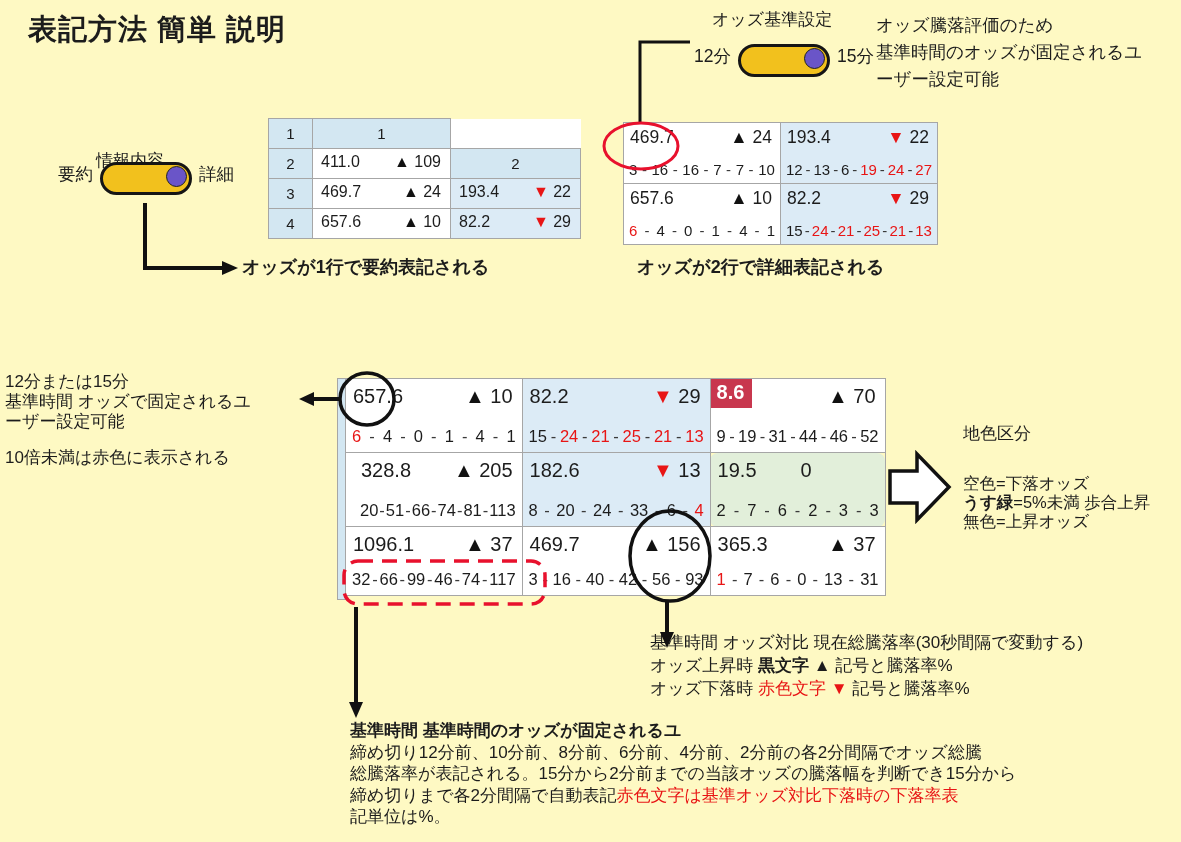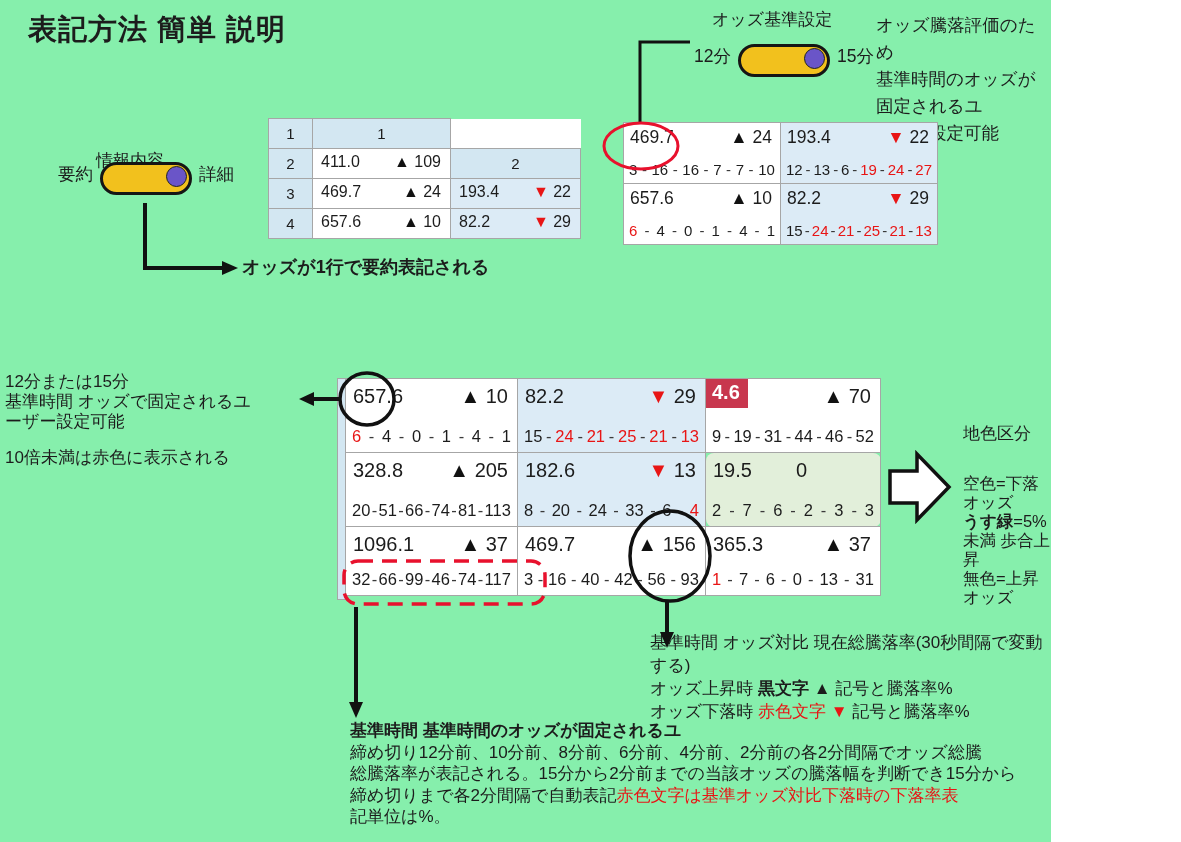--- a/index.html
+++ b/index.html
@@ -1,21 +1,21 @@
 <!DOCTYPE html>
 <html><head>
 <meta charset="utf-8">
 <style>
   :root{
     --yellow:#f2c11d; --purple:#6a55c8;
     --hdrblue:#d3e7f2; --cellblue:#dcebf6; --cellgreen:#e2efda;
     --hlred:#c8374e; --redtext:#e81515; --ink:#1c1c1c; --grid:#a6a6a6;
   }
   html,body{margin:0;padding:0;background:#fff;}
-  .canvas{position:relative;width:1051px;height:842px;background:#86efac;overflow:hidden;
+  .canvas{position:relative;width:1181px;height:842px;background:#fef9c3;overflow:hidden;
           font-family:"Liberation Sans","DejaVu Sans",sans-serif;color:var(--ink);}
   .abs{position:absolute;}
   .title{left:28px;top:10px;font-size:29px;font-weight:600;letter-spacing:1px;}
   .obs-label{left:712px;top:8px;font-size:17px;}
   .obs-desc{left:876px;top:12px;font-size:17.5px;line-height:27px;}
   .info-label{left:96px;top:126px;font-size:17px;margin-top:23px;}
   .toggle{position:absolute;display:flex;align-items:flex-start;gap:7px;font-size:17.5px;}
   .obs-toggle{left:694px;top:44px;}
   .info-toggle{left:58px;top:162px;}
   .pill{position:relative;width:86px;height:27px;background:var(--yellow);
@@ -85,20 +85,21 @@
   <div class="abs info-label">情報内容</div>
   <div class="toggle info-toggle">
     <span>要約</span>
     <span class="pill">
         <span class="knob"></span>
       </span>
     <span>詳細</span>
   </div>
 
   <div class="abs cap cap-summary">オッズが1行で要約表記される</div>
+  <div class="abs cap cap-detail">オッズが2行で詳細表記される</div>
 
   <table id="summary-table" class="abs">
     <colgroup>
         <col style="width:44px">
         <col style="width:138px">
         <col style="width:130px">
       </colgroup>
     <tbody>
         <tr>
           <td class="bg-hdr chead">1</td>
@@ -292,41 +293,41 @@
                 <span class="dash">-</span>
                 <span class="num red">21</span>
                 <span class="dash">-</span>
                 <span class="num red">13</span>
               </div>
             </div>
           </td>
           <td class="bg-white" style="height: 73px;">
             <div class="cellw">
               <div class="l1">
-                <span class="val hl">4.6</span>
+                <span class="val hl">8.6</span>
                 <span class="delta"><span class="up">▲ </span>70</span>
               </div>
               <div class="l2">
                 <span class="num">9</span>
                 <span class="dash">-</span>
                 <span class="num">19</span>
                 <span class="dash">-</span>
                 <span class="num">31</span>
                 <span class="dash">-</span>
                 <span class="num">44</span>
                 <span class="dash">-</span>
                 <span class="num">46</span>
                 <span class="dash">-</span>
                 <span class="num">52</span>
               </div>
             </div>
           </td>
         </tr>
         <tr>
-          <td class="bg-white" style="height: 73px;">
+          <td class="bg-white" style="height: 73px; padding-left: 8px;">
             <div class="cellw">
               <div class="l1">
                 <span class="val">328.8</span>
                 <span class="delta"><span class="up">▲ </span>205</span>
               </div>
               <div class="l2">
                 <span class="num">20</span>
                 <span class="dash">-</span>
                 <span class="num">51</span>
                 <span class="dash">-</span>

